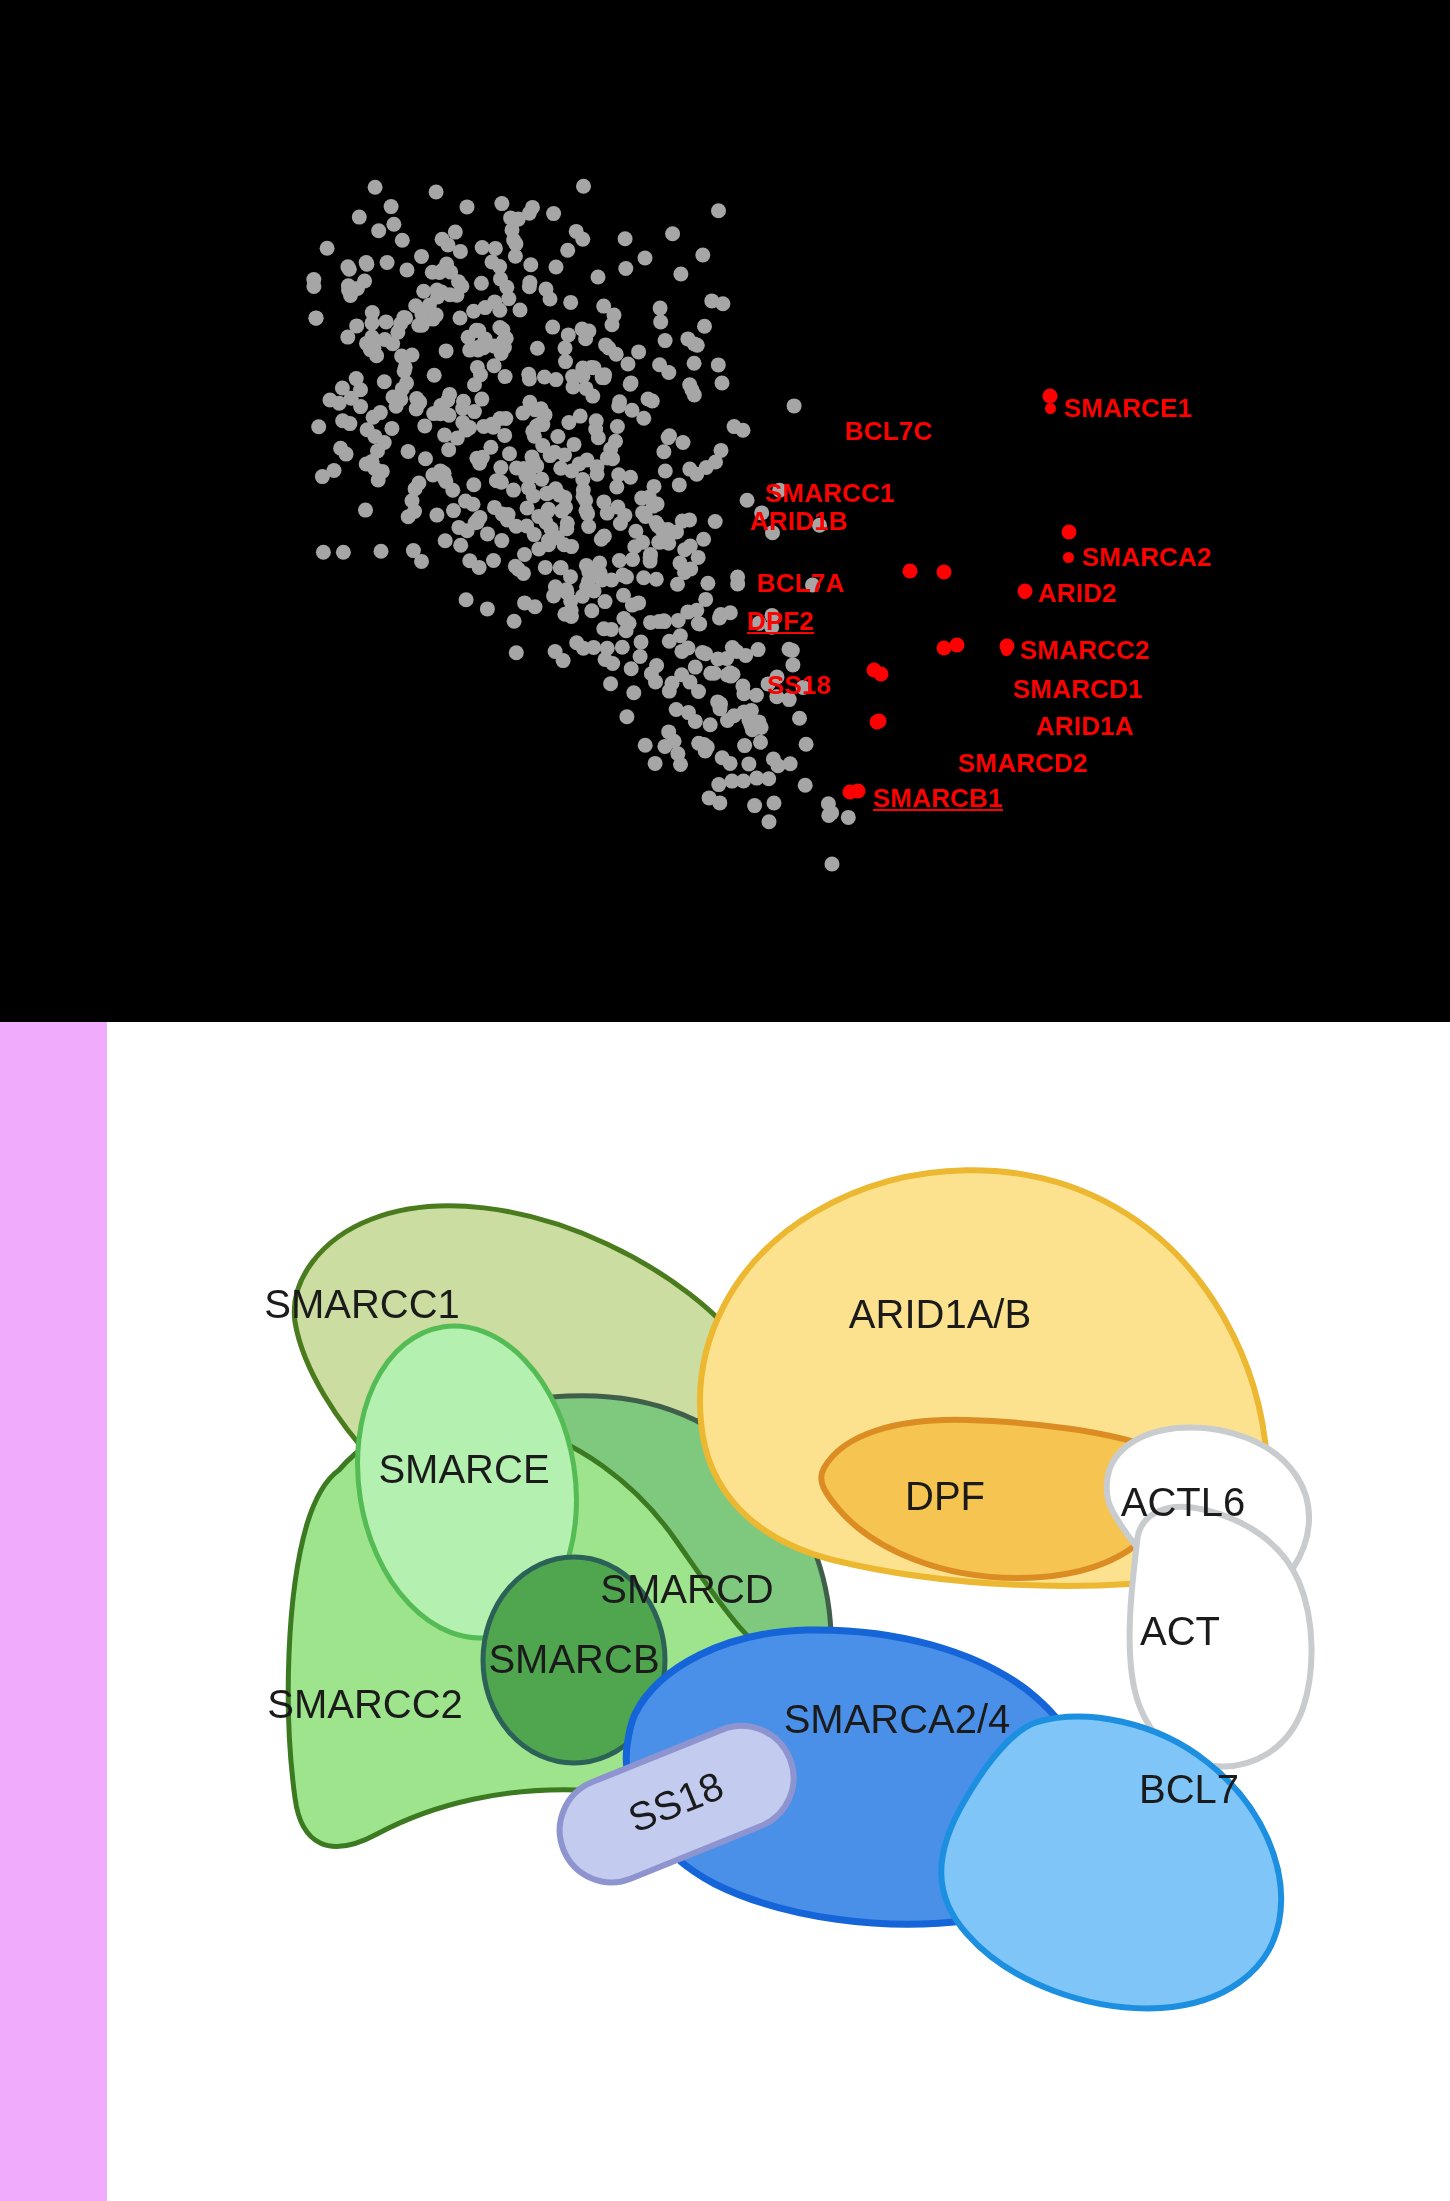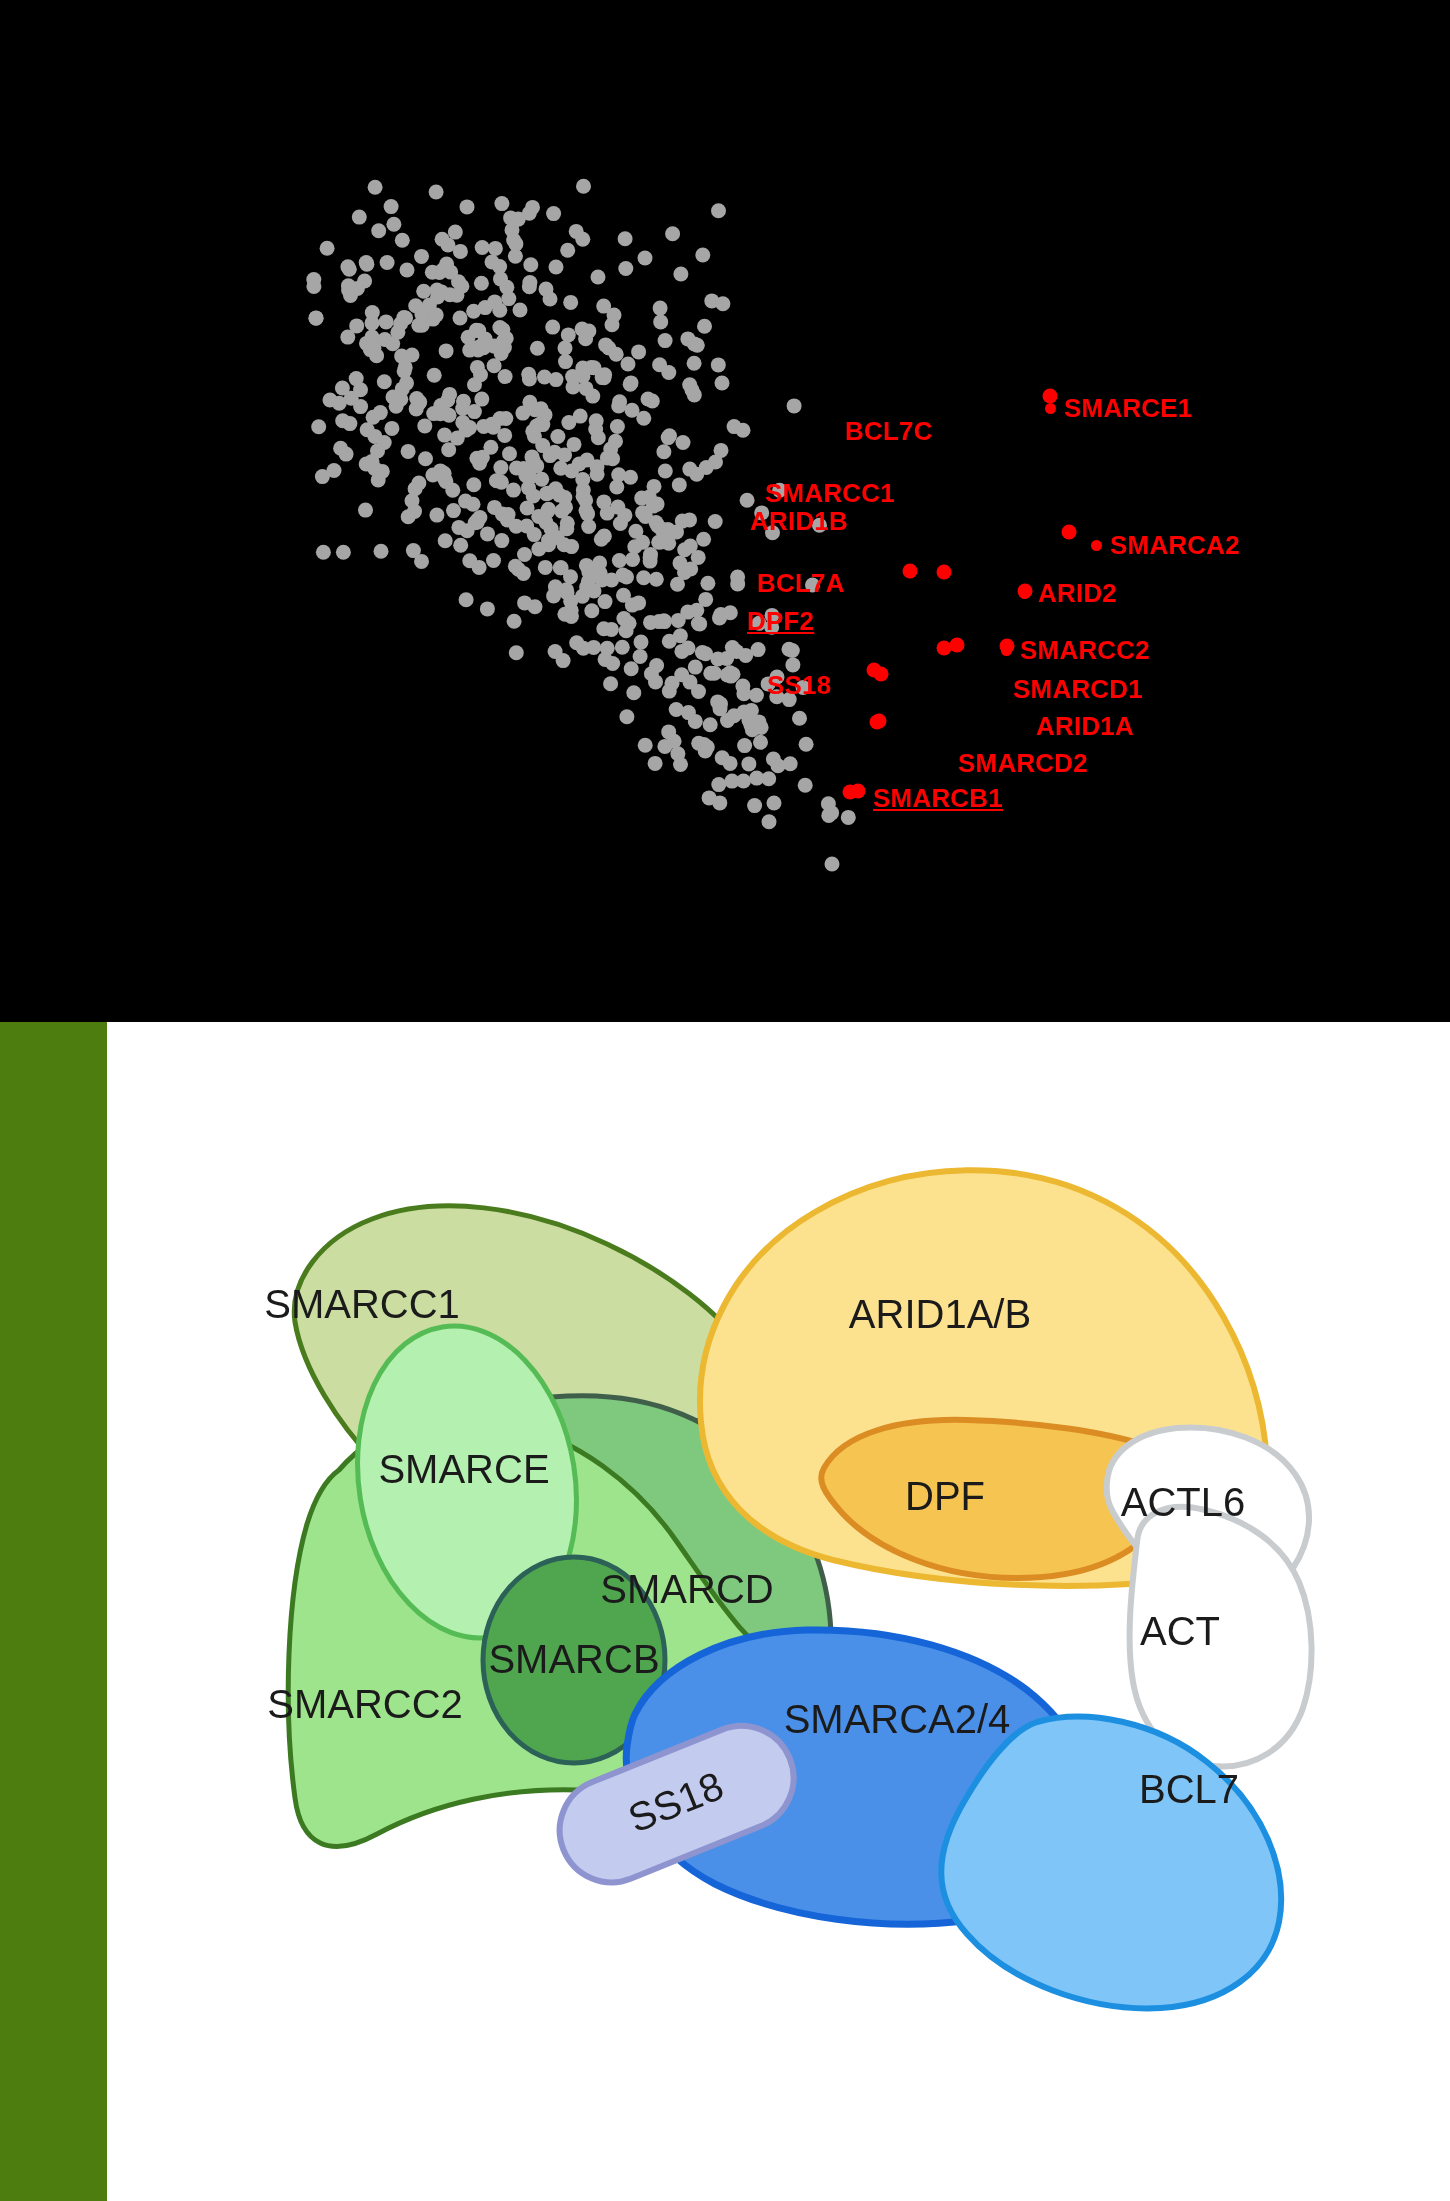--- a/index.html
+++ b/index.html
@@ -4,21 +4,21 @@
 <style>
   html, body {
     margin: 0;
     padding: 0;
     background: #000000;
   }
   #page {
     position: relative;
     width: 1450px;
     height: 2201px;
-    background: #4d7c0f;
+    background: #f0abfc;
     overflow: hidden;
     font-family: "Liberation Sans", sans-serif;
   }
 
   
   #panel-scatter {
     position: absolute;
     left: 0; top: 0;
     width: 1450px;
     height: 1022px;
@@ -721,21 +721,21 @@
           <circle cx="879" cy="721" r="7.5" fill="#ff0000"></circle>
           <circle cx="877" cy="722" r="7.5" fill="#ff0000"></circle>
           <circle cx="858" cy="791" r="7.5" fill="#ff0000"></circle>
           <circle cx="850" cy="792" r="7.5" fill="#ff0000"></circle>
         </g>
     </svg>
     <div id="scatter-labels">
         <div class="scatter-label" style="left: 1045px; top: 395px;"><span class="lbl-dot"></span><span>SMARCE1</span></div>
         <div class="scatter-label" style="left: 845px; top: 418px;"><span>BCL7C</span></div>
         <div class="scatter-label" style="left: 765px; top: 480px;"><span>SMARCC1</span></div>
-        <div class="scatter-label" style="left: 1063px; top: 532px; margin-left: 28px;"><span class="lbl-dot"></span><span>SMARCA2</span></div>
+        <div class="scatter-label" style="left: 1063px; top: 544px;"><span class="lbl-dot"></span><span>SMARCA2</span></div>
         <div class="scatter-label" style="left: 750px; top: 508px;"><span>ARID1B</span></div>
         <div class="scatter-label" style="left: 1019px; top: 580px;"><span class="lbl-dot"></span><span>ARID2</span></div>
         <div class="scatter-label" style="left: 757px; top: 570px; text-align: right;"><span>BCL7A</span></div>
         <div class="scatter-label" style="left: 1001px; top: 637px;"><span class="lbl-dot"></span><span>SMARCC2</span></div>
         <div class="scatter-label" style="left: 747px; top: 608px; text-decoration: underline;"><span>DPF2</span></div>
         <div class="scatter-label" style="left: 1013px; top: 676px;"><span>SMARCD1</span></div>
         <div class="scatter-label" style="left: 767px; top: 672px;"><span>SS18</span></div>
         <div class="scatter-label" style="left: 1036px; top: 713px;"><span>ARID1A</span></div>
         <div class="scatter-label" style="left: 935px; top: 750px; margin-left: 23px;"><span>SMARCD2</span></div>
         <div class="scatter-label" style="left: 873px; top: 785px; text-decoration: underline;"><span>SMARCB1</span></div>

